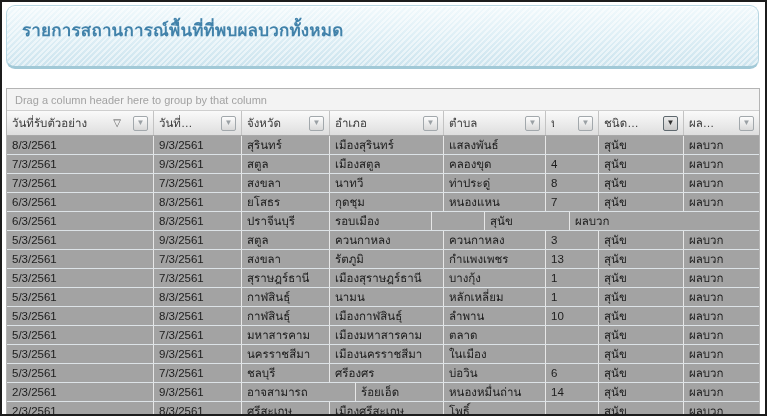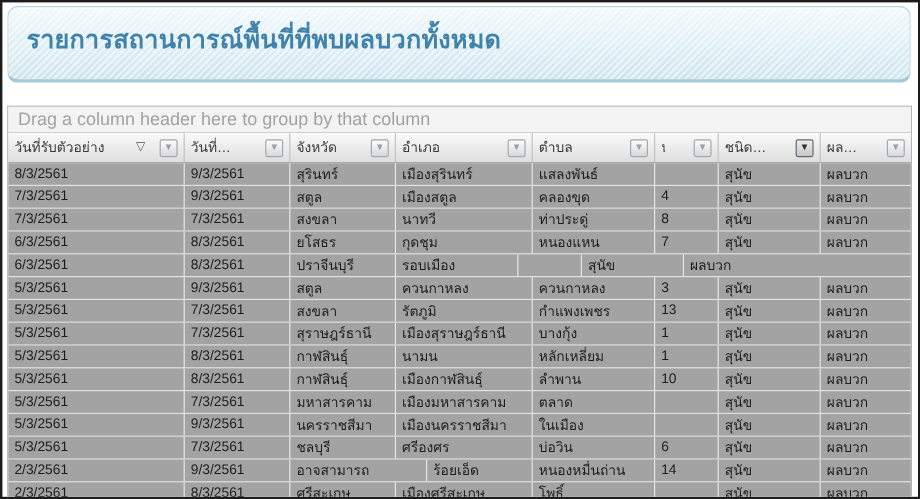--- a/index.html
+++ b/index.html
@@ -12,32 +12,32 @@
   .banner{
     position:absolute;left:4px;top:3px;width:753px;height:64px;box-sizing:border-box;
     border:1px solid #b7d6e2;border-bottom:3px solid #a2c9d7;border-radius:9px;
     background:
       repeating-linear-gradient(135deg, rgba(255,255,255,.5) 0 2px, rgba(255,255,255,0) 2px 4px),
       linear-gradient(#f1f9fc 0%, #ddeef5 55%, #cde4ee 100%);
     box-shadow:inset 0 1px 0 rgba(255,255,255,.9);
   }
   .banner h1{
     margin:0;padding:10px 15px 0 15px;
-    font-size:21px;font-weight:bold;color:#4182aa;letter-spacing:.2px;
+    font-size:17px;font-weight:bold;color:#4182aa;letter-spacing:.2px;
   }
   
   .grid{
     position:absolute;left:4px;top:86px;width:754px;height:326px;box-sizing:border-box;
     border:1px solid #b4b4b4;background:#fff;display:flex;flex-direction:column;
     font-size:11.5px;color:#1c1c1c;
   }
   .group-panel{
     height:22px;flex:0 0 22px;box-sizing:border-box;display:flex;align-items:center;
     background:#f3f3f3;border-bottom:1px solid #cfcfcf;color:#a2a2a2;
-    padding:0 8px;font-size:15px;
+    padding:0 8px;font-size:11px;
   }
   .hrow{
     height:25px;flex:0 0 25px;display:flex;box-sizing:border-box;
     background:linear-gradient(#fafafa,#dedede);
     border-bottom:1px solid #a9a9a9;
   }
   .hcell{
     box-sizing:border-box;display:flex;align-items:center;gap:12px;
     padding:0 5px;border-right:1px solid #c3c3c3;color:#3a3a3a;
     white-space:nowrap;overflow:hidden;cursor:pointer;

